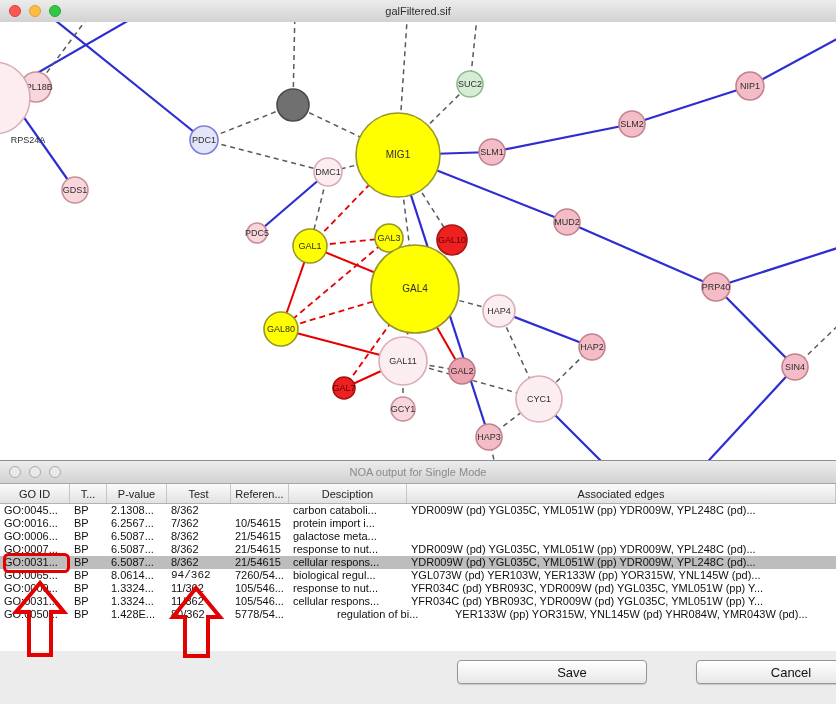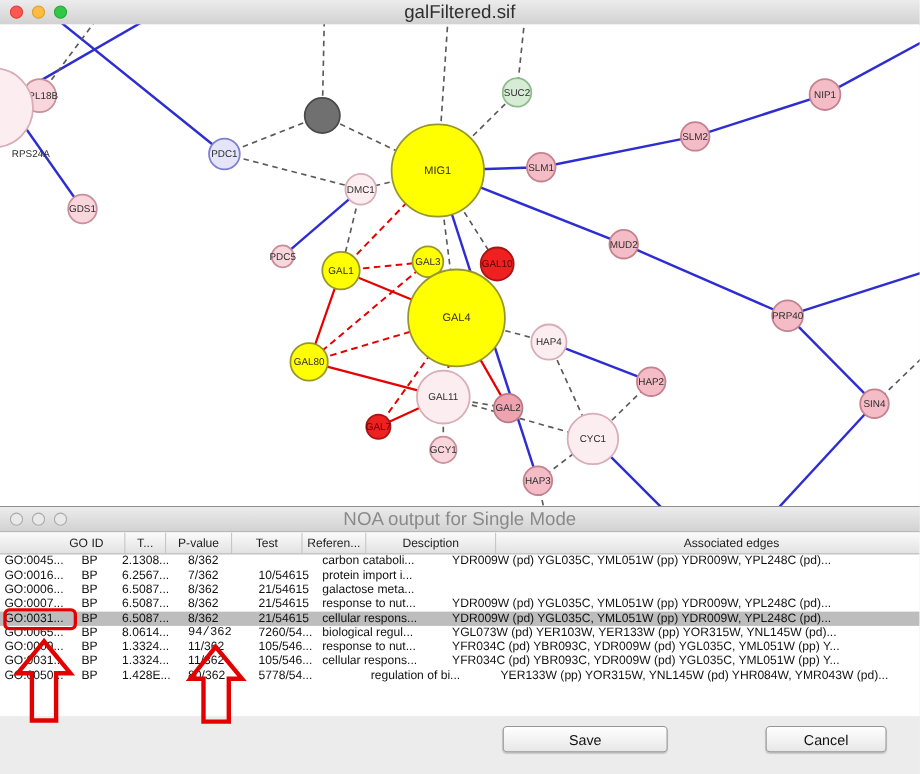--- a/index.html
+++ b/index.html
@@ -6,51 +6,51 @@
   body{
     width:836px;height:704px;position:relative;overflow:hidden;
     font-family:"Liberation Sans",sans-serif;background:#ececec;
   }
   
   .titlebar{
     height:22px;background:linear-gradient(#ececec,#d2d2d2);
     border-bottom:1px solid #a6a6a6;position:relative;
     display:flex;align-items:center;justify-content:center;
   }
-  .titlebar .title{font-size:17px;color:#2e2e2e;}
+  .titlebar .title{font-size:11px;color:#2e2e2e;}
   .titlebar.inactive .title{color:#8a8a8a;}
   .lights{position:absolute;left:9px;top:5px;display:flex;gap:8px;}
   .light{width:12px;height:12px;border-radius:50%;box-sizing:border-box;}
   .light.close{background:#fc5753;border:1px solid #df3e34;}
   .light.min{background:#fdbc40;border:1px solid #de9f34;}
   .light.zoom{background:#33c748;border:1px solid #27aa35;}
   .light.inactive{background:#e9e9e9;border:1px solid #ababab;}
 
   
   #graph-window{position:absolute;top:0;left:0;width:836px;height:460px;background:#fff;}
   #network-svg{position:absolute;top:22px;left:0;background:#ffffff;}
   .node-label{pointer-events:none;}
 
   
   #results-window{position:absolute;top:460px;left:0;width:836px;height:244px;background:#ececec;border-top:1px solid #8f8f8f;box-sizing:border-box;}
   #table-wrap{position:absolute;top:23px;left:0;width:836px;height:167px;background:#ffffff;overflow:hidden;}
-  #table-head{display:flex;height:20px;background:linear-gradient(#fbfbfb,#e2e2e2);border-bottom:1px solid #b2b2b2;box-sizing:border-box;padding-left:44px;}
+  #table-head{display:flex;height:20px;background:linear-gradient(#fbfbfb,#e2e2e2);border-bottom:1px solid #b2b2b2;box-sizing:border-box;}
   .th{font-size:11px;color:#1e1e1e;display:flex;align-items:center;justify-content:center;
       border-right:1px solid #c6c6c6;box-sizing:border-box;overflow:hidden;white-space:nowrap;flex:0 0 auto;}
   .tr{display:flex;height:13px;}
   .tr.selected{background:#bdbdbd;}
   .td{font-size:11px;line-height:13px;color:#111;padding-left:4px;box-sizing:border-box;
       overflow:hidden;white-space:nowrap;flex:0 0 auto;}
 
   
   .mac-btn{
     position:absolute;top:199px;height:22px;border:1px solid #969696;border-radius:4px;
     background:linear-gradient(#ffffff,#e7e7e7);font-size:13px;color:#111;
     display:flex;align-items:center;justify-content:center;
-    box-shadow:0 1px 1px rgba(0,0,0,.15);cursor:default;
+    box-shadow:0 1px 1px rgba(0,0,0,.15);cursor:default;padding-left:40px;
   }
   #save-button{left:457px;width:148px;}
   #cancel-button{left:696px;width:108px;}
 
   
   #annotation-overlay{position:absolute;top:0;left:0;pointer-events:none;z-index:50;}
 </style>
 </head>
 <body>
 

